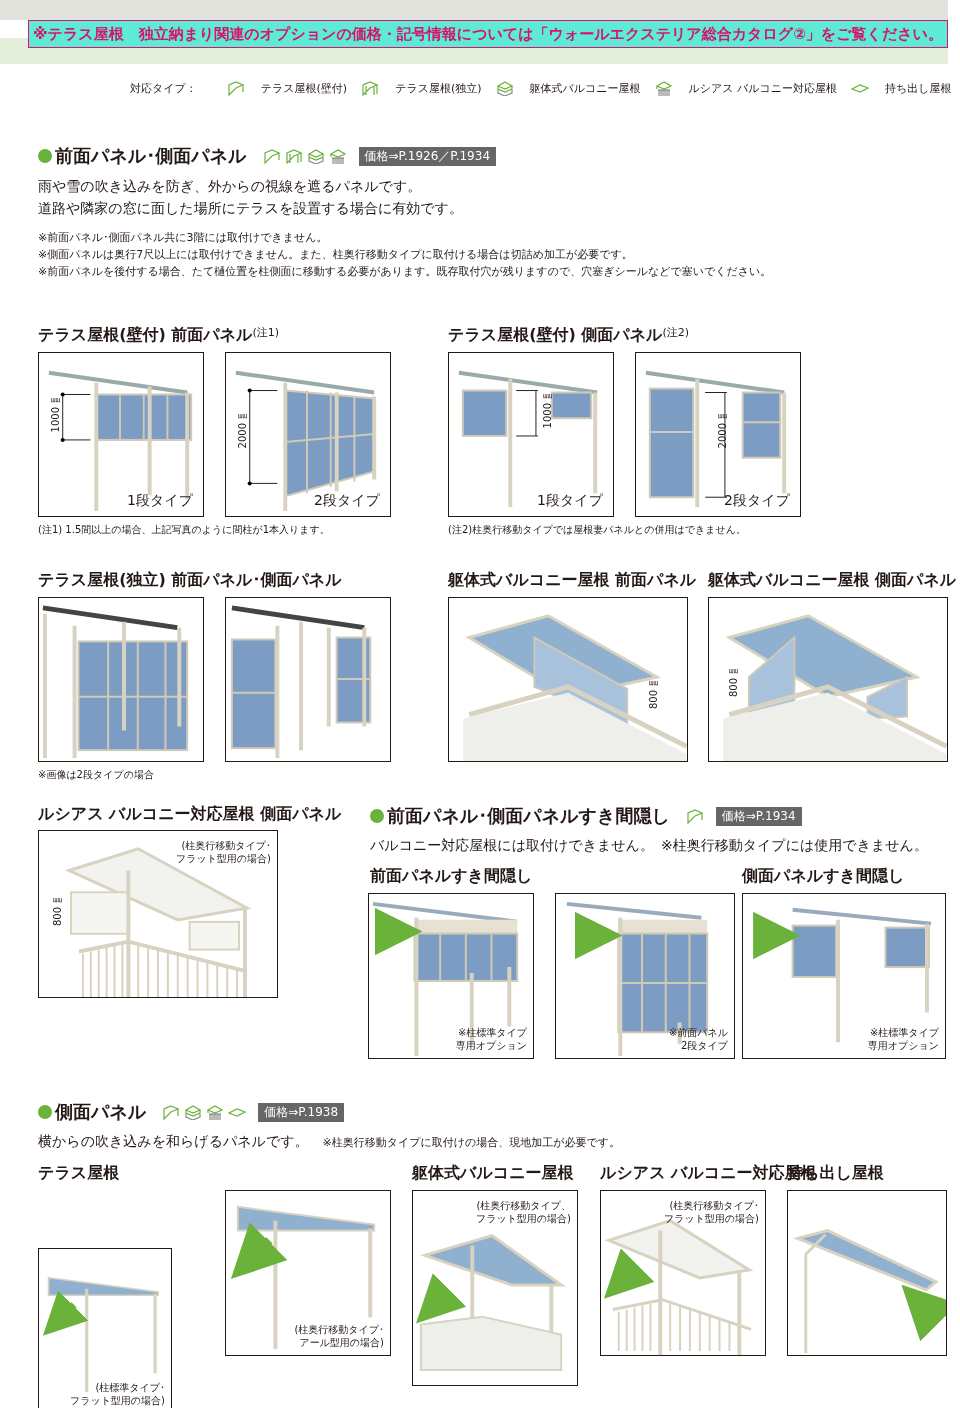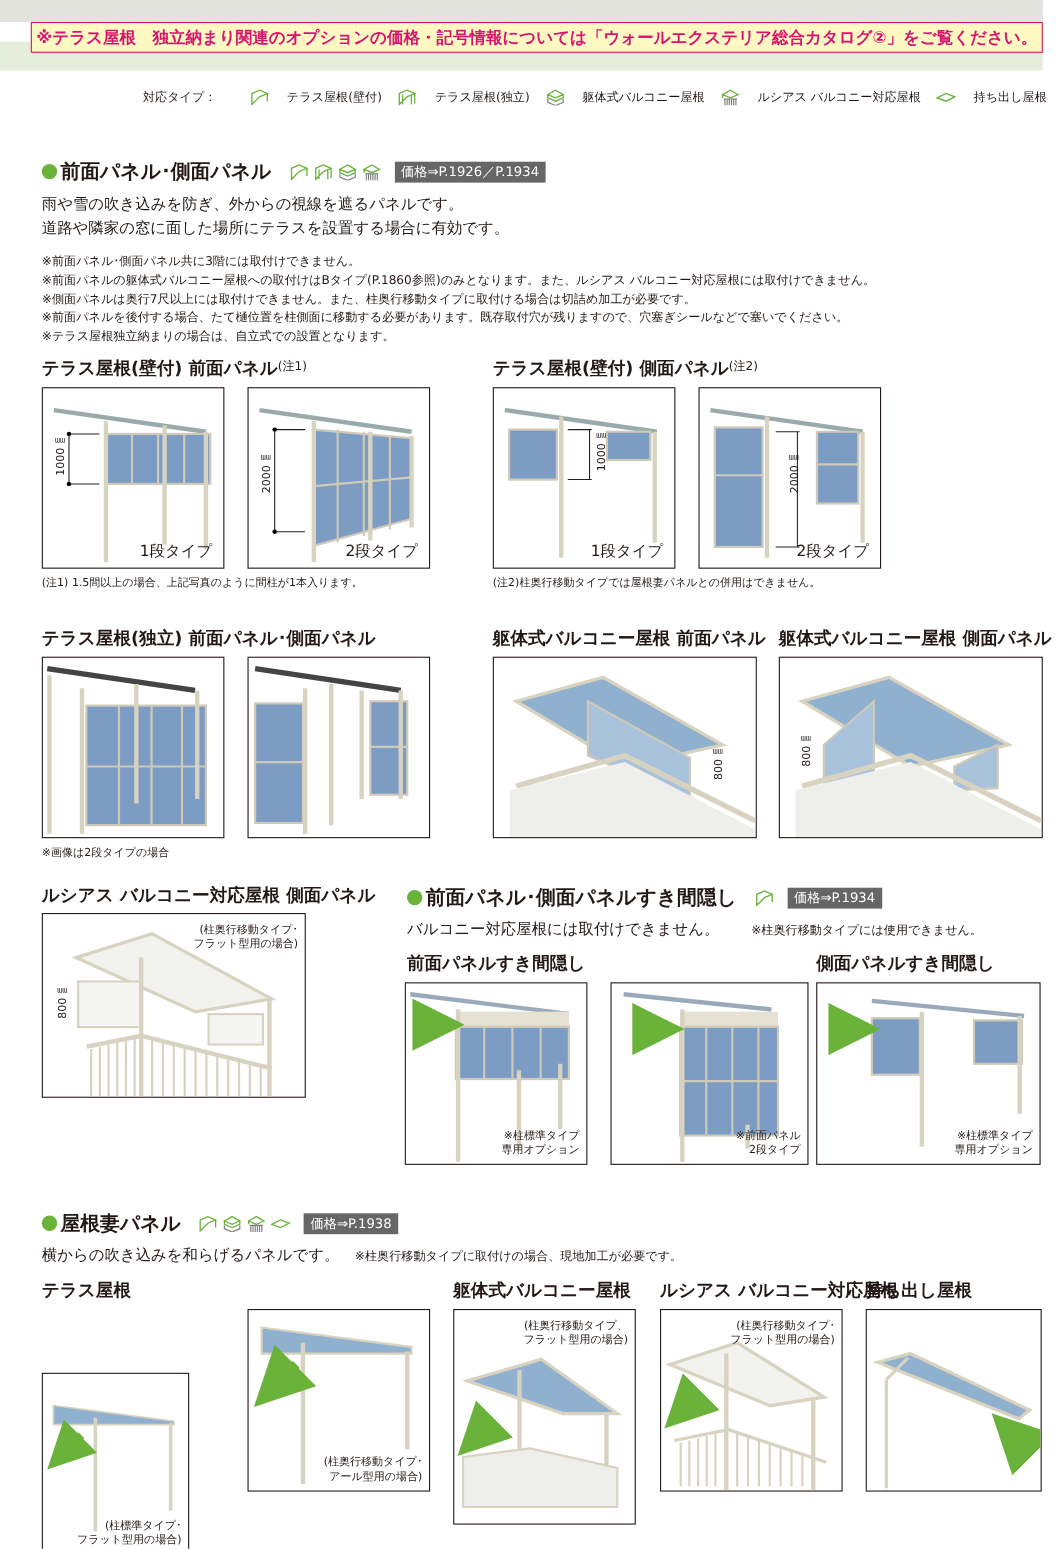--- a/index.html
+++ b/index.html
@@ -5,21 +5,21 @@
   * { box-sizing: border-box; margin: 0; padding: 0; }
   body {
     width: 960px; height: 1408px; background: #ffffff; position: relative; overflow: hidden;
     font-family: "DejaVu Sans", "Liberation Sans", sans-serif; color: #231815;
   }
   .abs { position: absolute; }
   .top-band { left: 0; top: 0; width: 948px; height: 20px; background: #e2e3dc; }
   .white-band { left: 0; top: 20px; width: 948px; height: 18px; background: #ffffff; }
   .green-band { left: 0; top: 38px; width: 948px; height: 26px; background: #e4eedb; }
   .notice {
-    left: 28px; top: 20px; width: 920px; height: 28px; border: 1.5px solid #d6136e; background: #fef9c3;
+    left: 28px; top: 20px; width: 920px; height: 28px; border: 1.5px solid #d6136e; background: #5eead4;
     color: #d6136e; font-weight: bold; font-size: 15px; line-height: 26px; white-space: nowrap; padding-left: 4px;
   }
   .types { top: 80px; left: 130px; font-size: 11px; white-space: nowrap; display: flex; align-items: center; gap: 4px; }
   .types .lbl { margin-right: 26px; }
   .types .item { display: inline-flex; align-items: center; gap: 16px; margin-right: 10px; }
   .ticon { width: 18px; height: 16px; display: inline-block; }
   .sec-title { font-size: 18px; font-weight: bold; white-space: nowrap; display: flex; align-items: center; }
   .dot { width: 14px; height: 14px; border-radius: 50%; background: #6ab23a; display: inline-block; margin-right: 3px; }
   .price { background: #666; color: #fff; font-size: 12px; padding: 1px 6px; font-weight: normal; margin-left: 12px; }
   .icons-row { display: inline-flex; gap: 4px; margin-left: 16px; }
@@ -121,24 +121,22 @@
       </svg>
   </span>
   <span class="price">価格⇒P.1926／P.1934</span>
 </div>
 <div class="abs desc" style="left:38px;top:175px;">
   <div>雨や雪の吹き込みを防ぎ、外からの視線を遮るパネルです。</div>
   <div>道路や隣家の窓に面した場所にテラスを設置する場合に有効です。</div>
 </div>
 <div class="abs notes" style="left:38px;top:229px;">
   <div>※前面パネル･側面パネル共に3階には取付けできません。</div>
-  <div>※前面パネルの躯体式バルコニー屋根への取付けはBタイプ(P.1860参照)のみとなります。また、ルシアス バルコニー対応屋根には取付けできません。</div>
   <div>※側面パネルは奥行7尺以上には取付けできません。また、柱奥行移動タイプに取付ける場合は切詰め加工が必要です。</div>
   <div>※前面パネルを後付する場合、たて樋位置を柱側面に移動する必要があります。既存取付穴が残りますので、穴塞ぎシールなどで塞いでください。</div>
-  <div>※テラス屋根独立納まりの場合は、自立式での設置となります。</div>
 </div>
 
 <div class="abs sub-title" style="left:38px;top:325px;"><span>テラス屋根(壁付) 前面パネル</span><sup>(注1)</sup></div>
 <div class="abs photo" style="left:38px;top:352px;width:166px;height:165px;">
   <svg viewBox="0 0 166 165">
       <path d="M10 20L150 40" stroke="#9aa" stroke-width="4"></path>
       <rect x="58" y="42" width="96" height="46" fill="#7d9cc4" stroke="#cfc9b8" stroke-width="2"></rect>
       <path d="M82 42v46M106 42v46M130 42v46" stroke="#cfc9b8" stroke-width="2"></path>
       <path d="M58 30v130M112 34v110M150 40v108" stroke="#d8d2c0" stroke-width="4"></path>
       <path d="M22 42h30M22 88h30M24 42v46" stroke="#222" stroke-width="1"></path>
@@ -252,21 +250,21 @@
 <div class="abs sec-title" style="left:370px;top:804px;">
   <span class="dot"></span>
   <span>前面パネル･側面パネルすき間隠し</span>
   <span class="icons-row">
       <svg class="ticon">
         <use href="#ic-terrace"></use>
       </svg>
     </span>
   <span class="price">価格⇒P.1934</span>
 </div>
-<div class="abs desc" style="left:370px;top:834px;"><span>バルコニー対応屋根には取付けできません。</span><span style="font-size:11px;margin-left:29px;text-align:center;">※柱奥行移動タイプには使用できません。</span></div>
+<div class="abs desc" style="left:370px;top:834px;"><span>バルコニー対応屋根には取付けできません。</span><span style="font-size:14px;margin-left:7px;text-align:center;">※柱奥行移動タイプには使用できません。</span></div>
 <div class="abs sub-title" style="left:370px;top:866px;">前面パネルすき間隠し</div>
 <div class="abs sub-title" style="left:742px;top:866px;">側面パネルすき間隠し</div>
 
 <div class="abs photo" style="left:368px;top:893px;width:166px;height:166px;">
   <svg viewBox="0 0 166 166">
       <path d="M4 10L150 28" stroke="#9ab" stroke-width="4"></path>
       <rect x="46" y="26" width="104" height="14" fill="#e6e1d2"></rect>
       <rect x="46" y="40" width="104" height="48" fill="#7d9cc4" stroke="#cfc9b8" stroke-width="2"></rect>
       <path d="M72 40v48M98 40v48M124 40v48" stroke="#cfc9b8" stroke-width="2"></path>
       <path d="M48 24v140M104 80v72M142 74v60" stroke="#d8d2c0" stroke-width="4"></path>
@@ -300,21 +298,21 @@
       <path d="M14 42h20" stroke="#6ab23a" stroke-width="8" marker-end="url(#arrowg)"></path>
     </svg>
   <div class="cap-sm" style="bottom:6px;">
       <div>※柱標準タイプ</div>
       <div>専用オプション</div>
     </div>
 </div>
 
 <div class="abs sec-title" style="left:38px;top:1100px;">
   <span class="dot"></span>
-  <span>屋根妻パネル</span>
+  <span>側面パネル</span>
   <span class="icons-row">
     <svg class="ticon">
         <use href="#ic-terrace"></use>
       </svg>
     <svg class="ticon">
         <use href="#ic-balc"></use>
       </svg>
     <svg class="ticon">
         <use href="#ic-lucias"></use>
       </svg>

